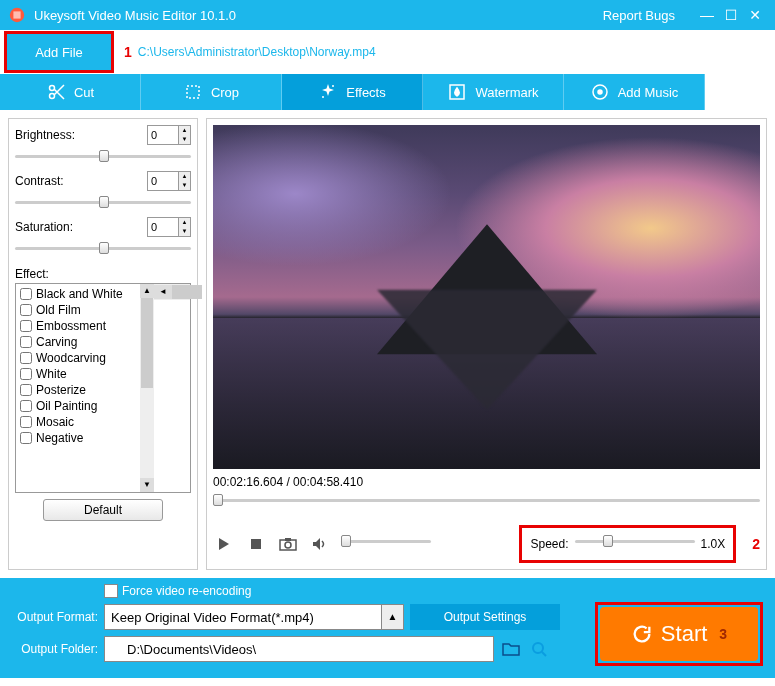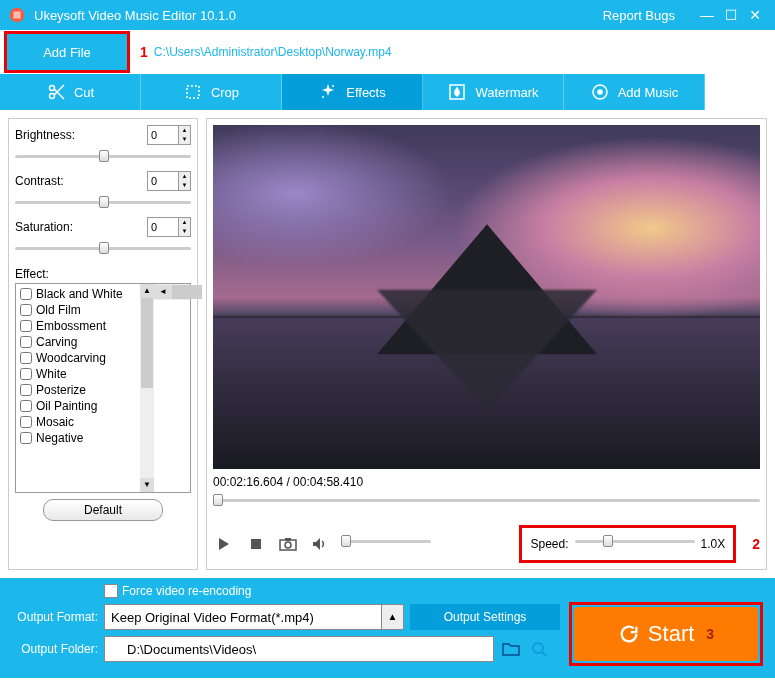--- a/index.html
+++ b/index.html
@@ -6,21 +6,21 @@
 body { background: #fff; width: 775px; height: 686px; overflow: hidden; }
 
 .titlebar { background: #1cb7eb; height: 30px; display: flex; align-items: center; padding: 0 8px; color: #fff; font-size: 13px; }
 .titlebar .logo { width: 18px; height: 18px; margin-right: 8px; }
 .titlebar .title { flex: 1; }
 .titlebar .report { margin-right: 20px; font-weight: normal; font-size: 13px; }
 .titlebar .winbtn { width: 24px; height: 20px; display: flex; align-items: center; justify-content: center; cursor: pointer; font-size: 14px; }
 
 .filebar { background: #fff; height: 44px; display: flex; align-items: center; padding: 0 4px; }
 .addfile-wrap { border: 3px solid #e80202; padding: 0; }
-.addfile { background: #1cb7eb; color: #fff; height: 36px; width: 120px; display: flex; align-items: center; justify-content: center; font-size: 13px; cursor: pointer; }
+.addfile { background: #1cb7eb; color: #fff; height: 36px; width: 104px; display: flex; align-items: center; justify-content: center; font-size: 13px; cursor: pointer; }
 .annotation1 { color: #e80202; font-weight: bold; font-size: 14px; margin: 0 6px 0 10px; }
 .filepath { color: #1cb7eb; font-size: 12px; }
 
 .tabs { background: #1cb7eb; height: 36px; display: flex; }
 .tab { flex: 1; display: flex; align-items: center; justify-content: center; gap: 8px; color: #fff; font-size: 13px; border-right: 1px solid rgba(255,255,255,0.3); cursor: pointer; }
 .tab.active { background: #049fdb; }
 .tab .ticon { width: 20px; height: 20px; display: flex; align-items: center; justify-content: center; }
 .tab:last-of-type { border-right: none; }
 .tabspacer { width: 70px; background: #fff; }
 
@@ -43,21 +43,21 @@
 .effect-items .inner { position: absolute; inset: 0 14px 0 0; padding: 2px; }
 .effect-items .item { display: flex; align-items: center; gap: 4px; padding: 1px 2px; font-size: 12px; }
 .effect-items .item input { width: 12px; height: 12px; }
 .effect-items .vscroll { position: absolute; right: 0; top: 0; bottom: 0; width: 14px; background: #eee; }
 .effect-items .vscroll .vsbtn { height: 14px; background: #ddd; text-align: center; font-size: 8px; line-height: 14px; cursor: pointer; }
 .effect-items .vscroll .vthumb { position: absolute; top: 14px; left: 1px; right: 1px; height: 90px; background: #ccc; cursor: pointer; }
 .effect-list .hscroll { height: 16px; background: #eee; display: flex; align-items: center; }
 .effect-list .hscroll .hbtn { width: 18px; height: 14px; background: #ddd; text-align: center; font-size: 8px; line-height: 14px; cursor: pointer; }
 .effect-list .hscroll .htrack { flex: 1; background: #e4e4e4; height: 14px; position: relative; }
 .effect-list .hscroll .htrack .hthumb { position: absolute; left: 0; width: 30px; top: 0; bottom: 0; background: #ccc; }
-.default-btn { margin-top: 6px; align-self: center; width: 120px; height: 22px; border: 1px solid #999; background: linear-gradient(#fff,#e8e8e8); font-size: 12px; cursor: pointer; border-radius: 10px; }
+.default-btn { margin-top: 6px; align-self: center; width: 120px; height: 22px; border: 1px solid #999; background: linear-gradient(#fff,#e8e8e8); font-size: 12px; cursor: pointer; border-radius: 3px; }
 
 .rightpanel { flex: 1; border: 1px solid #ccc; padding: 6px; display: flex; flex-direction: column; background: #fff; }
 .preview { flex: 1; background: #000; position: relative; overflow: hidden; }
 .sky { position: absolute; inset: 0; background:
   radial-gradient(ellipse 300px 140px at 80% 30%, #f2c98a 0%, #c97fa3 35%, transparent 65%),
   radial-gradient(ellipse 260px 120px at 15% 20%, #9c87c8 0%, transparent 60%),
   linear-gradient(180deg, #3f3a5a 0%, #5a4a74 20%, #7b5b88 35%, #a56a8e 50%, #534868 55%, #2a2833 56%, #1a1a22 100%); }
 .mtn { position: absolute; left: 50%; top: 50%; transform: translate(-50%,-56%); width: 0; height: 0; border-left: 110px solid transparent; border-right: 110px solid transparent; border-bottom: 130px solid #1e1f24; }
 .mtn2 { position: absolute; left: 50%; top: 50%; transform: translate(-50%,-6%) scaleY(-1); width: 0; height: 0; border-left: 110px solid transparent; border-right: 110px solid transparent; border-bottom: 120px solid #2b2a34; opacity: 0.85; filter: blur(1px); }
 .reflect { position:absolute; left:0; right:0; top:56%; bottom:0; background: linear-gradient(180deg, rgba(90,74,116,0.6), rgba(26,26,34,0.9)); }
@@ -77,21 +77,21 @@
 .out-row { display: flex; align-items: center; gap: 6px; margin-bottom: 6px; }
 .out-row label { width: 88px; text-align: right; }
 .combo { flex: 0 0 300px; height: 26px; background: #fff; color: #000; display: flex; align-items: center; border: 1px solid #888; }
 .combo span { flex: 1; padding: 0 6px; font-size: 13px; }
 .combo .cbtn { width: 22px; height: 100%; border-left: 1px solid #888; background: #eee; text-align: center; cursor: pointer; font-size: 10px; line-height: 24px; }
 .folder-input { flex: 0 0 390px; height: 26px; background: #fff; color: #000; border: 1px solid #888; padding: 0 22px; font-size: 13px; display: flex; align-items: center; }
 .iconbtn { width: 22px; height: 22px; display: flex; align-items: center; justify-content: center; cursor: pointer; color: #fff; }
 .outset { background: #049fdb; color: #fff; border: none; height: 26px; width: 150px; font-size: 12px; cursor: pointer; }
 
 .start-wrap { border: 3px solid #e80202; padding: 2px; position: absolute; right: 12px; bottom: 12px; }
-.start-btn { background: #ff7a00; color: #fff; border: none; width: 184px; height: 54px; font-size: 22px; display: flex; align-items: center; justify-content: center; gap: 8px; cursor: pointer; border-radius: 4px; }
+.start-btn { background: #ff7a00; color: #fff; border: none; width: 158px; height: 54px; font-size: 22px; display: flex; align-items: center; justify-content: center; gap: 8px; cursor: pointer; border-radius: 4px; }
 .start-btn .refresh { width: 22px; height: 22px; }
 .annotation3 { color: #a02800; font-weight: bold; font-size: 14px; margin-left: 4px; }
 
 .bottom-area { position: relative; }
 
 svg { display: block; }
 </style>
 </head>
 <body>
 

